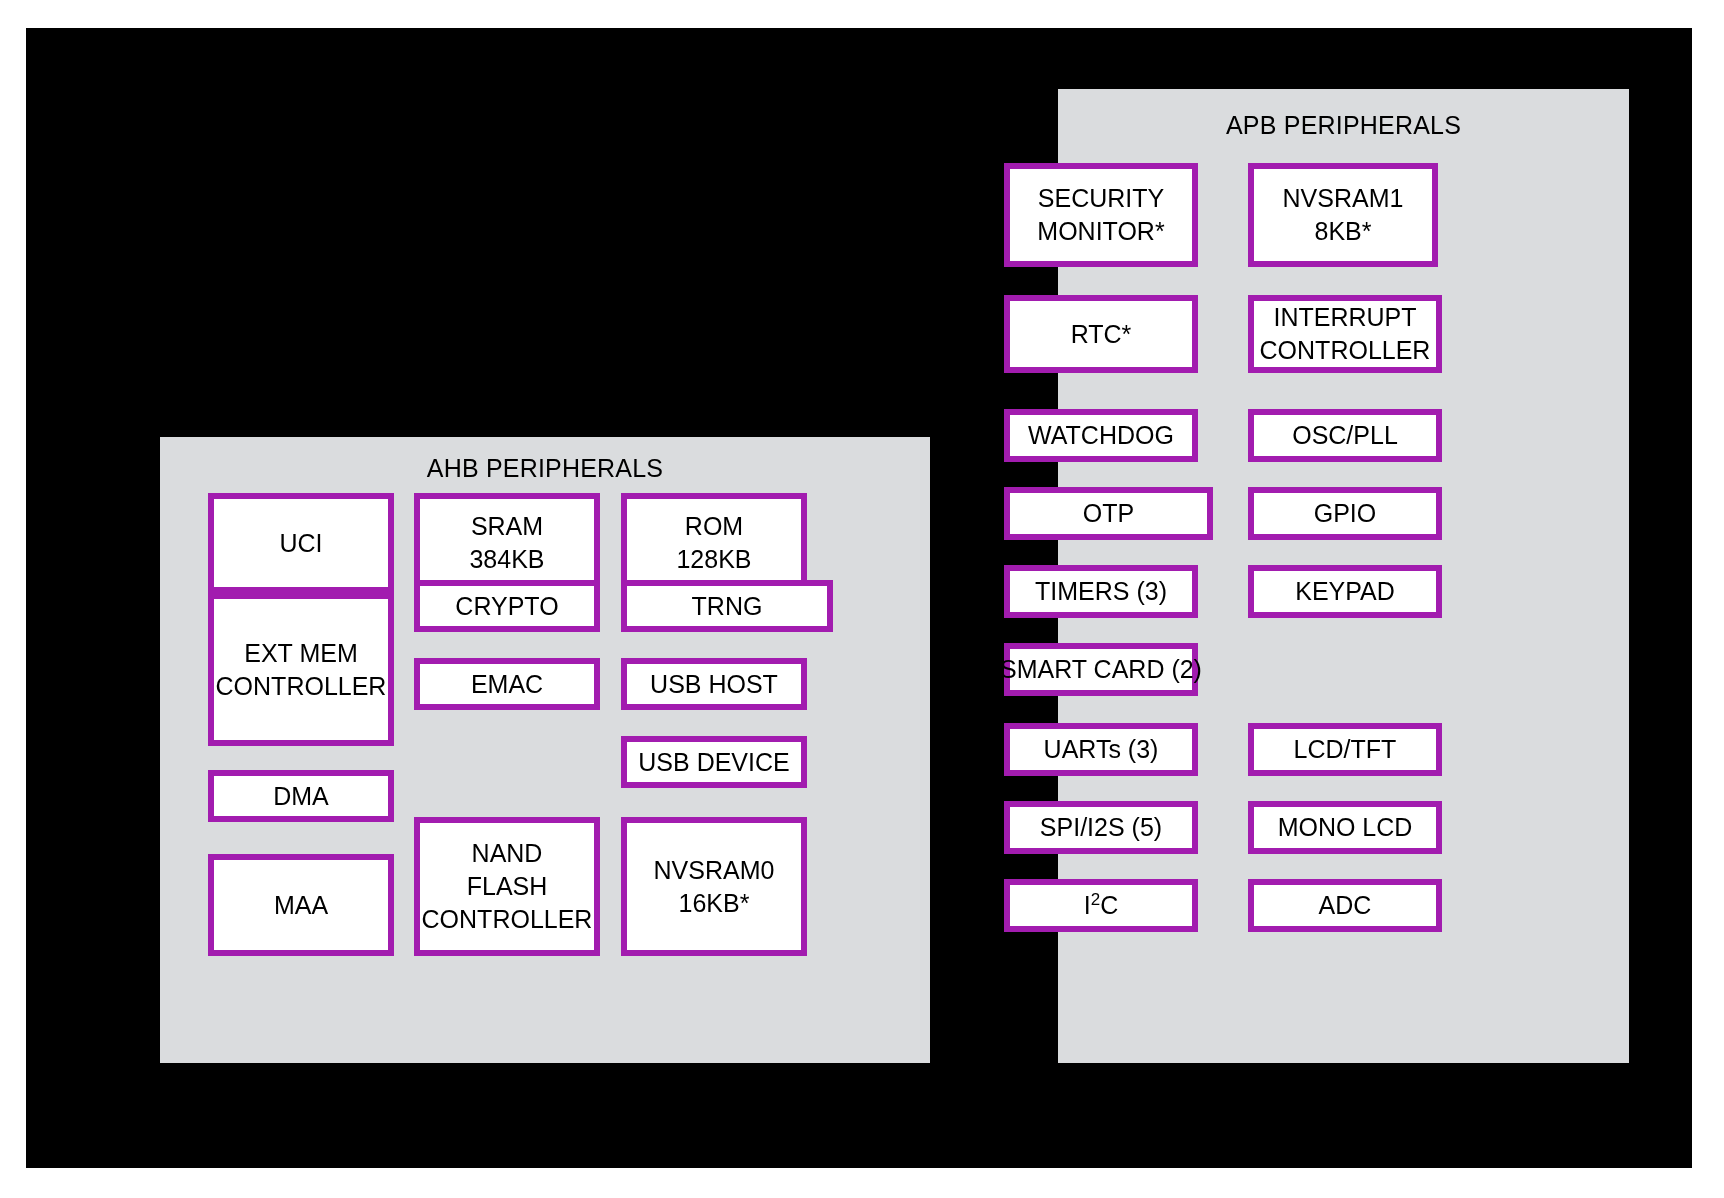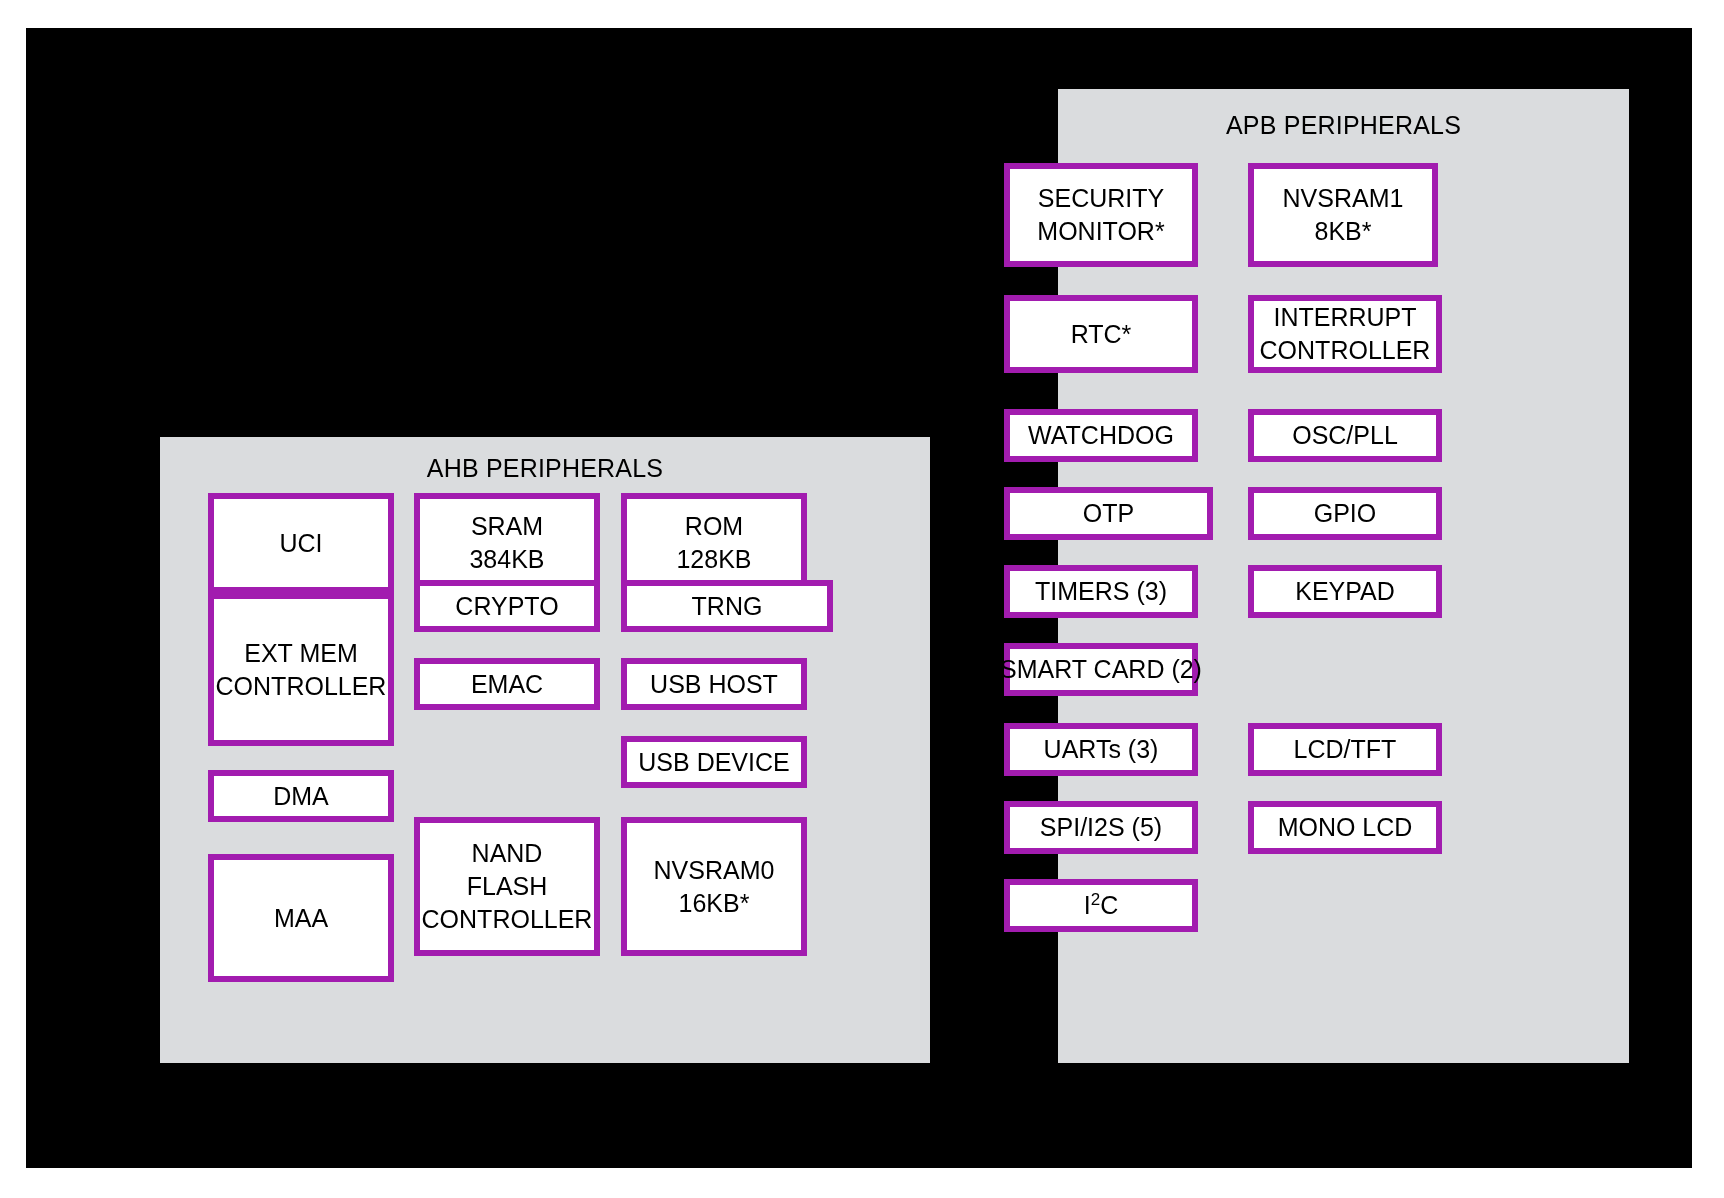--- a/index.html
+++ b/index.html
@@ -110,21 +110,21 @@
 
     <div class="block" style="left:48px; top:156px; width:186px; height:153px;">
       <span class="line">EXT MEM</span>
       <span class="line">CONTROLLER</span>
     </div>
 
     <div class="block" style="left:48px; top:333px; width:186px; height:52px;">
       <span class="line">DMA</span>
     </div>
 
-    <div class="block" style="left:48px; top:417px; width:186px; height:128px;justify-content:center;">
+    <div class="block" style="left:48px; top:417px; width:186px; height:102px;justify-content:center;">
       <span class="line">MAA</span>
     </div>
 
     <div class="block" style="left:254px; top:56px; width:186px; height:100px;">
       <span class="line">SRAM</span>
       <span class="line">384KB</span>
     </div>
 
     <div class="block" style="left:254px; top:143px; width:186px; height:52px;">
       <span class="line">CRYPTO</span>
@@ -228,16 +228,19 @@
     </div>
 
     <div class="block" style="left:190px; top:634px; width:194px; height:53px;">
       <span class="line">LCD/TFT</span>
     </div>
 
     <div class="block" style="left:190px; top:712px; width:194px; height:53px;">
       <span class="line">MONO LCD</span>
     </div>
 
+    <div class="block" style="left:190px; top:790px; width:194px; height:53px;">
+      <span class="line">ADC</span>
+    </div>
 
   </div>
 
 </div>
 
 </body></html>

